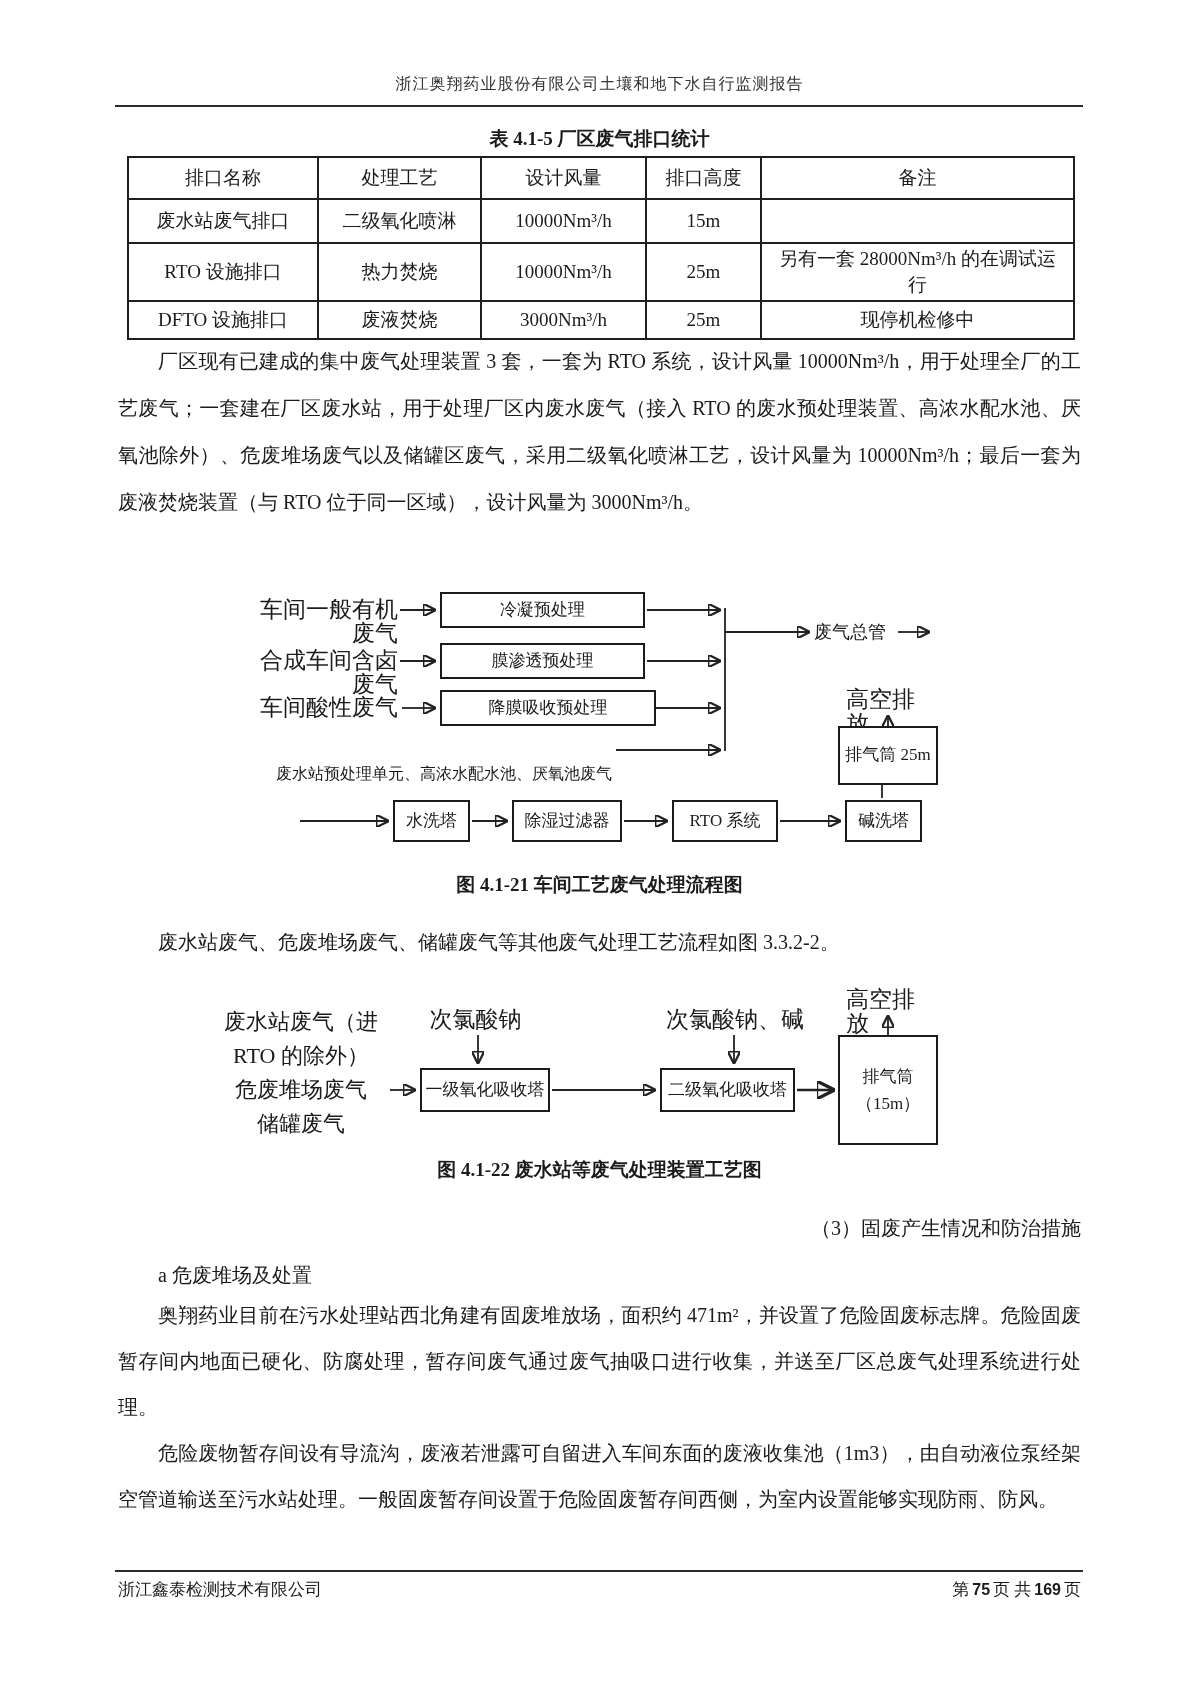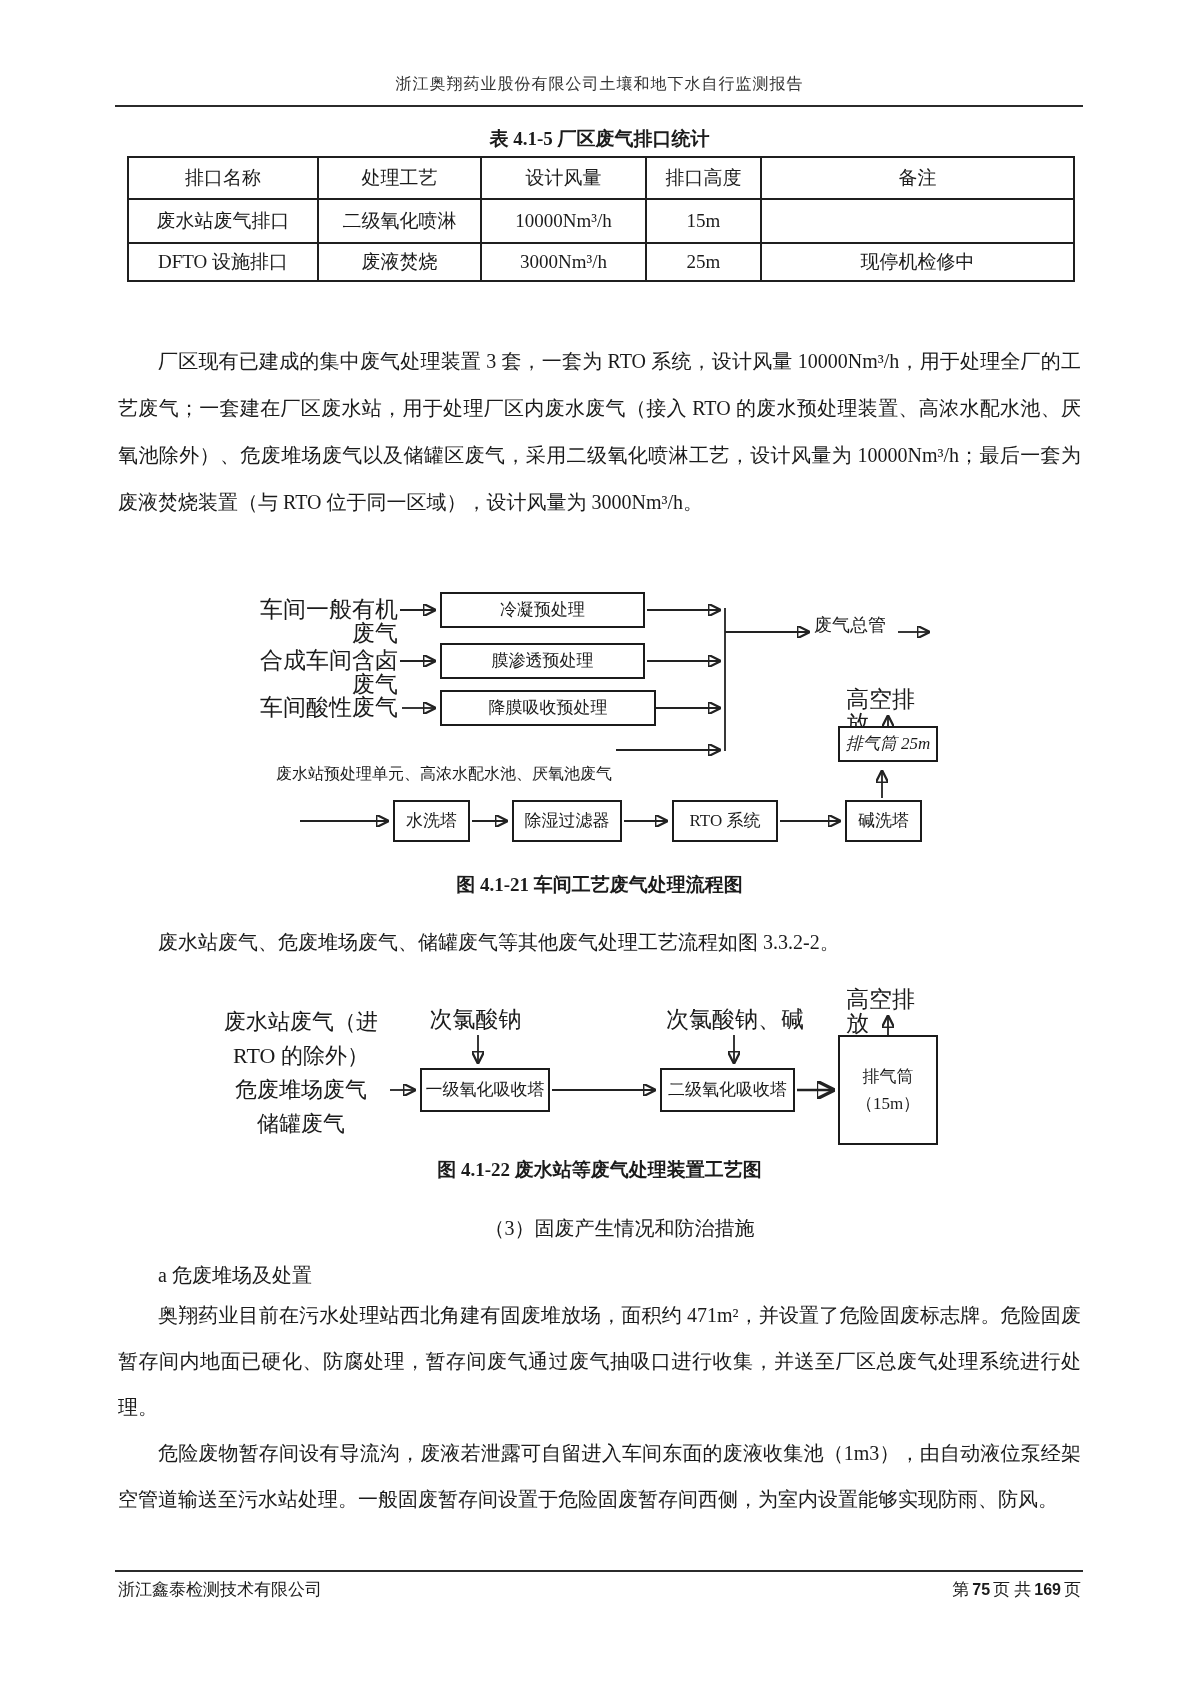--- a/index.html
+++ b/index.html
@@ -36,21 +36,21 @@
   tr.r2  { height: 58px; }
   tr.r3  { height: 38px; }
 
   .body-par {
     left: 118px; width: 963px;
     font-size: 20px; line-height: 47px;
     text-align: justify; text-indent: 2em;
   }
   .p1 { top: 338px; }
   .p2 { top: 919px; text-align: left; }
-  .h3line { top: 1205px; line-height: 46px; text-align: center; }
+  .h3line { top: 1205px; line-height: 46px; text-align: right; }
   .haline { top: 1252px; line-height: 46px; text-align: left; }
   .pa { top: 1292px; line-height: 46px; }
   .pb { top: 1430px; line-height: 46px; }
 
   .fig-cap { font-size: 19px; font-weight: bold; }
   .cap1 { top: 872px; }
   .cap2 { top: 1157px; }
 
   .dg { position: absolute; left: 0; width: 1199px; }
   #dg1 { top: 580px; height: 270px; }
@@ -65,23 +65,23 @@
   .dlabel { position: absolute; font-size: 23px; line-height: 24px; }
 
   
   .f1-in1 { left: 240px; top: 18px;  width: 158px; text-align: right; }
   .f1-in2 { left: 240px; top: 69px;  width: 158px; text-align: right; }
   .f1-in3 { left: 240px; top: 116px; width: 158px; text-align: right; }
   .f1-in4 { left: 276px; top: 158px; width: 336px; font-size: 16px; margin-top: 24px; }
   .f1-b1 { left: 440px; top: 12px;  width: 205px; height: 36px; }
   .f1-b2 { left: 440px; top: 63px;  width: 205px; height: 36px; }
   .f1-b3 { left: 440px; top: 110px; width: 216px; height: 36px; }
-  .f1-pipe  { left: 814px; top: 33px;  width: 82px; font-size: 18px; }
+  .f1-pipe  { left: 814px; top: 40px;  width: 82px; font-size: 18px; }
   .f1-disch { left: 846px; top: 108px; width: 78px; }
-  .f1-stack { left: 838px; top: 146px; width: 100px; height: 36px; font-style: italic; }
+  .f1-stack { left: 838px; top: 146px; width: 100px; height: 59px; }
   .f1-w1 { left: 393px; top: 220px; width: 77px;  height: 42px; }
   .f1-w2 { left: 512px; top: 220px; width: 110px; height: 42px; }
   .f1-w3 { left: 672px; top: 220px; width: 106px; height: 42px; }
   .f1-w4 { left: 845px; top: 220px; width: 77px;  height: 42px; }
 
   
   .f2-disch { left: 846px; top: 8px; width: 78px; }
   .f2-src   { left: 215px; top: 25px; width: 172px; text-align: center; line-height: 34px; font-size: 22px; }
   .f2-chem1 { left: 408px; top: 28px; width: 135px; text-align: center; }
   .f2-chem2 { left: 660px; top: 28px; width: 150px; text-align: center; }
@@ -122,20 +122,27 @@
       <td>设计风量</td>
       <td>排口高度</td>
       <td>备注</td>
     </tr>
     <tr class="r1">
       <td>废水站废气排口</td>
       <td>二级氧化喷淋</td>
       <td>10000Nm³/h</td>
       <td>15m</td>
       <td></td>
+    </tr>
+    <tr class="r2">
+      <td>RTO 设施排口</td>
+      <td>热力焚烧</td>
+      <td>10000Nm³/h</td>
+      <td>25m</td>
+      <td>另有一套 28000Nm³/h 的在调试运行</td>
     </tr>
     <tr class="r3">
       <td>DFTO 设施排口</td>
       <td>废液焚烧</td>
       <td>3000Nm³/h</td>
       <td>25m</td>
       <td>现停机检修中</td>
     </tr>
   </tbody>
     </table>

